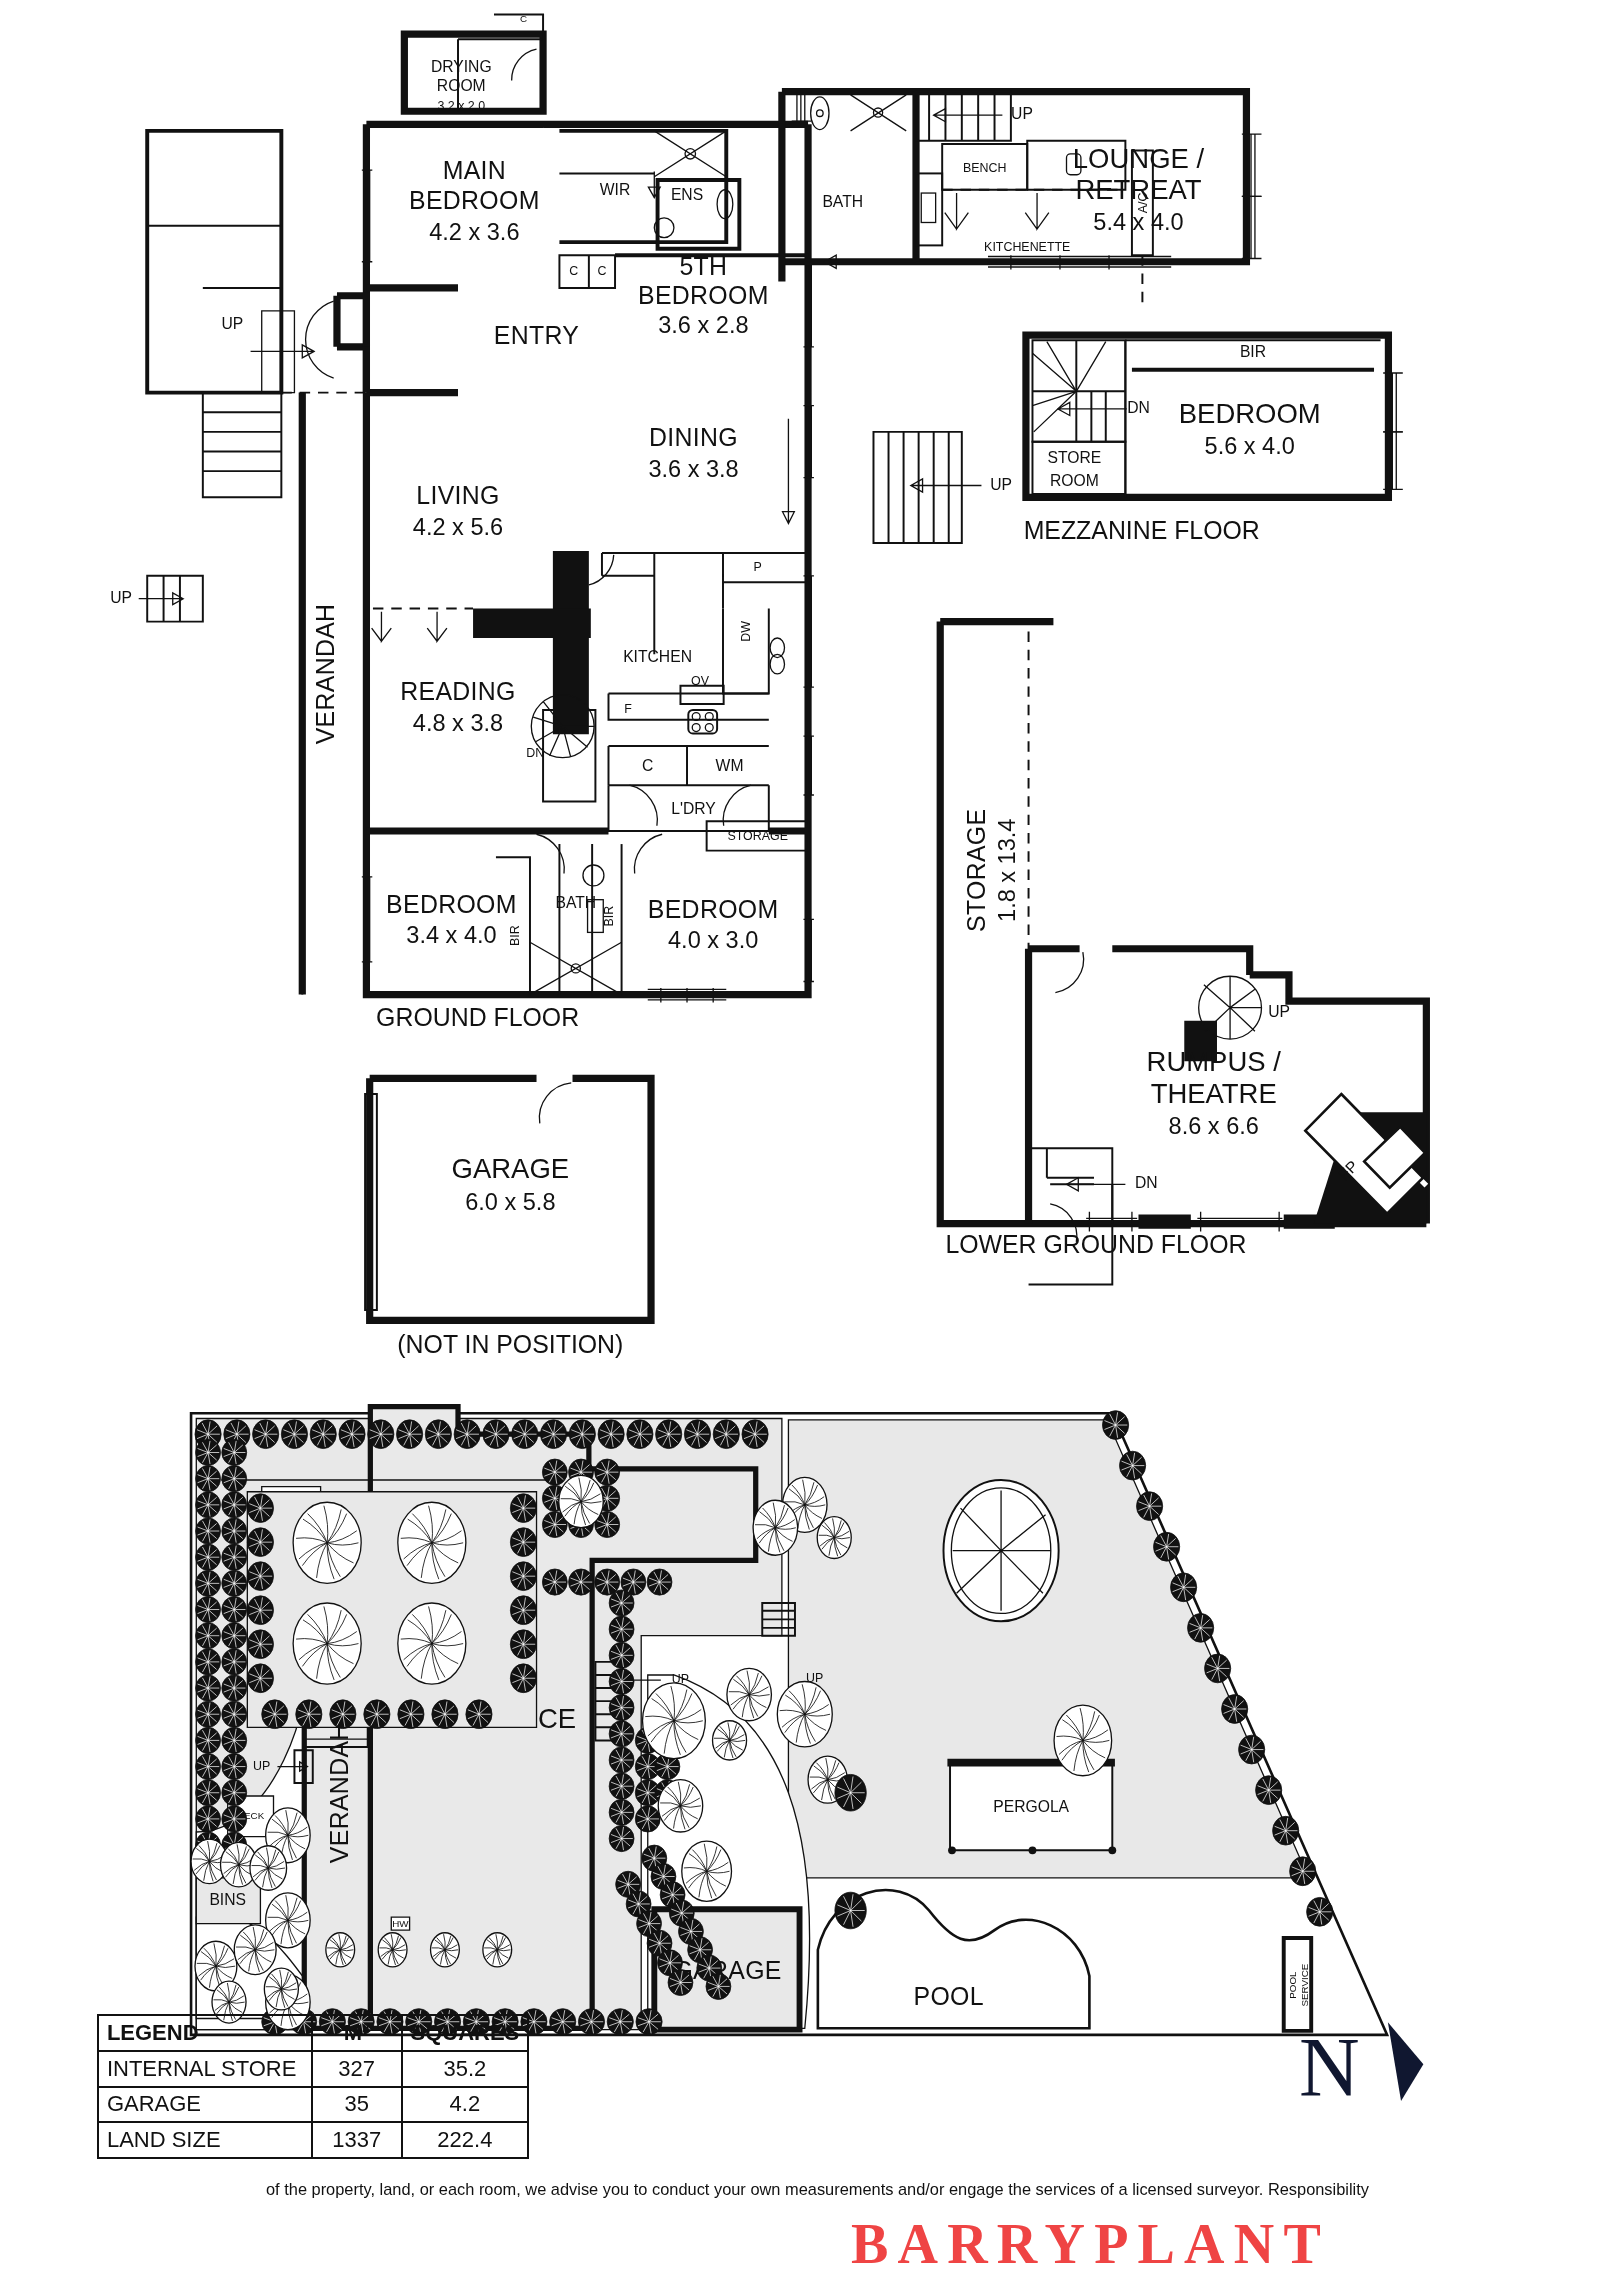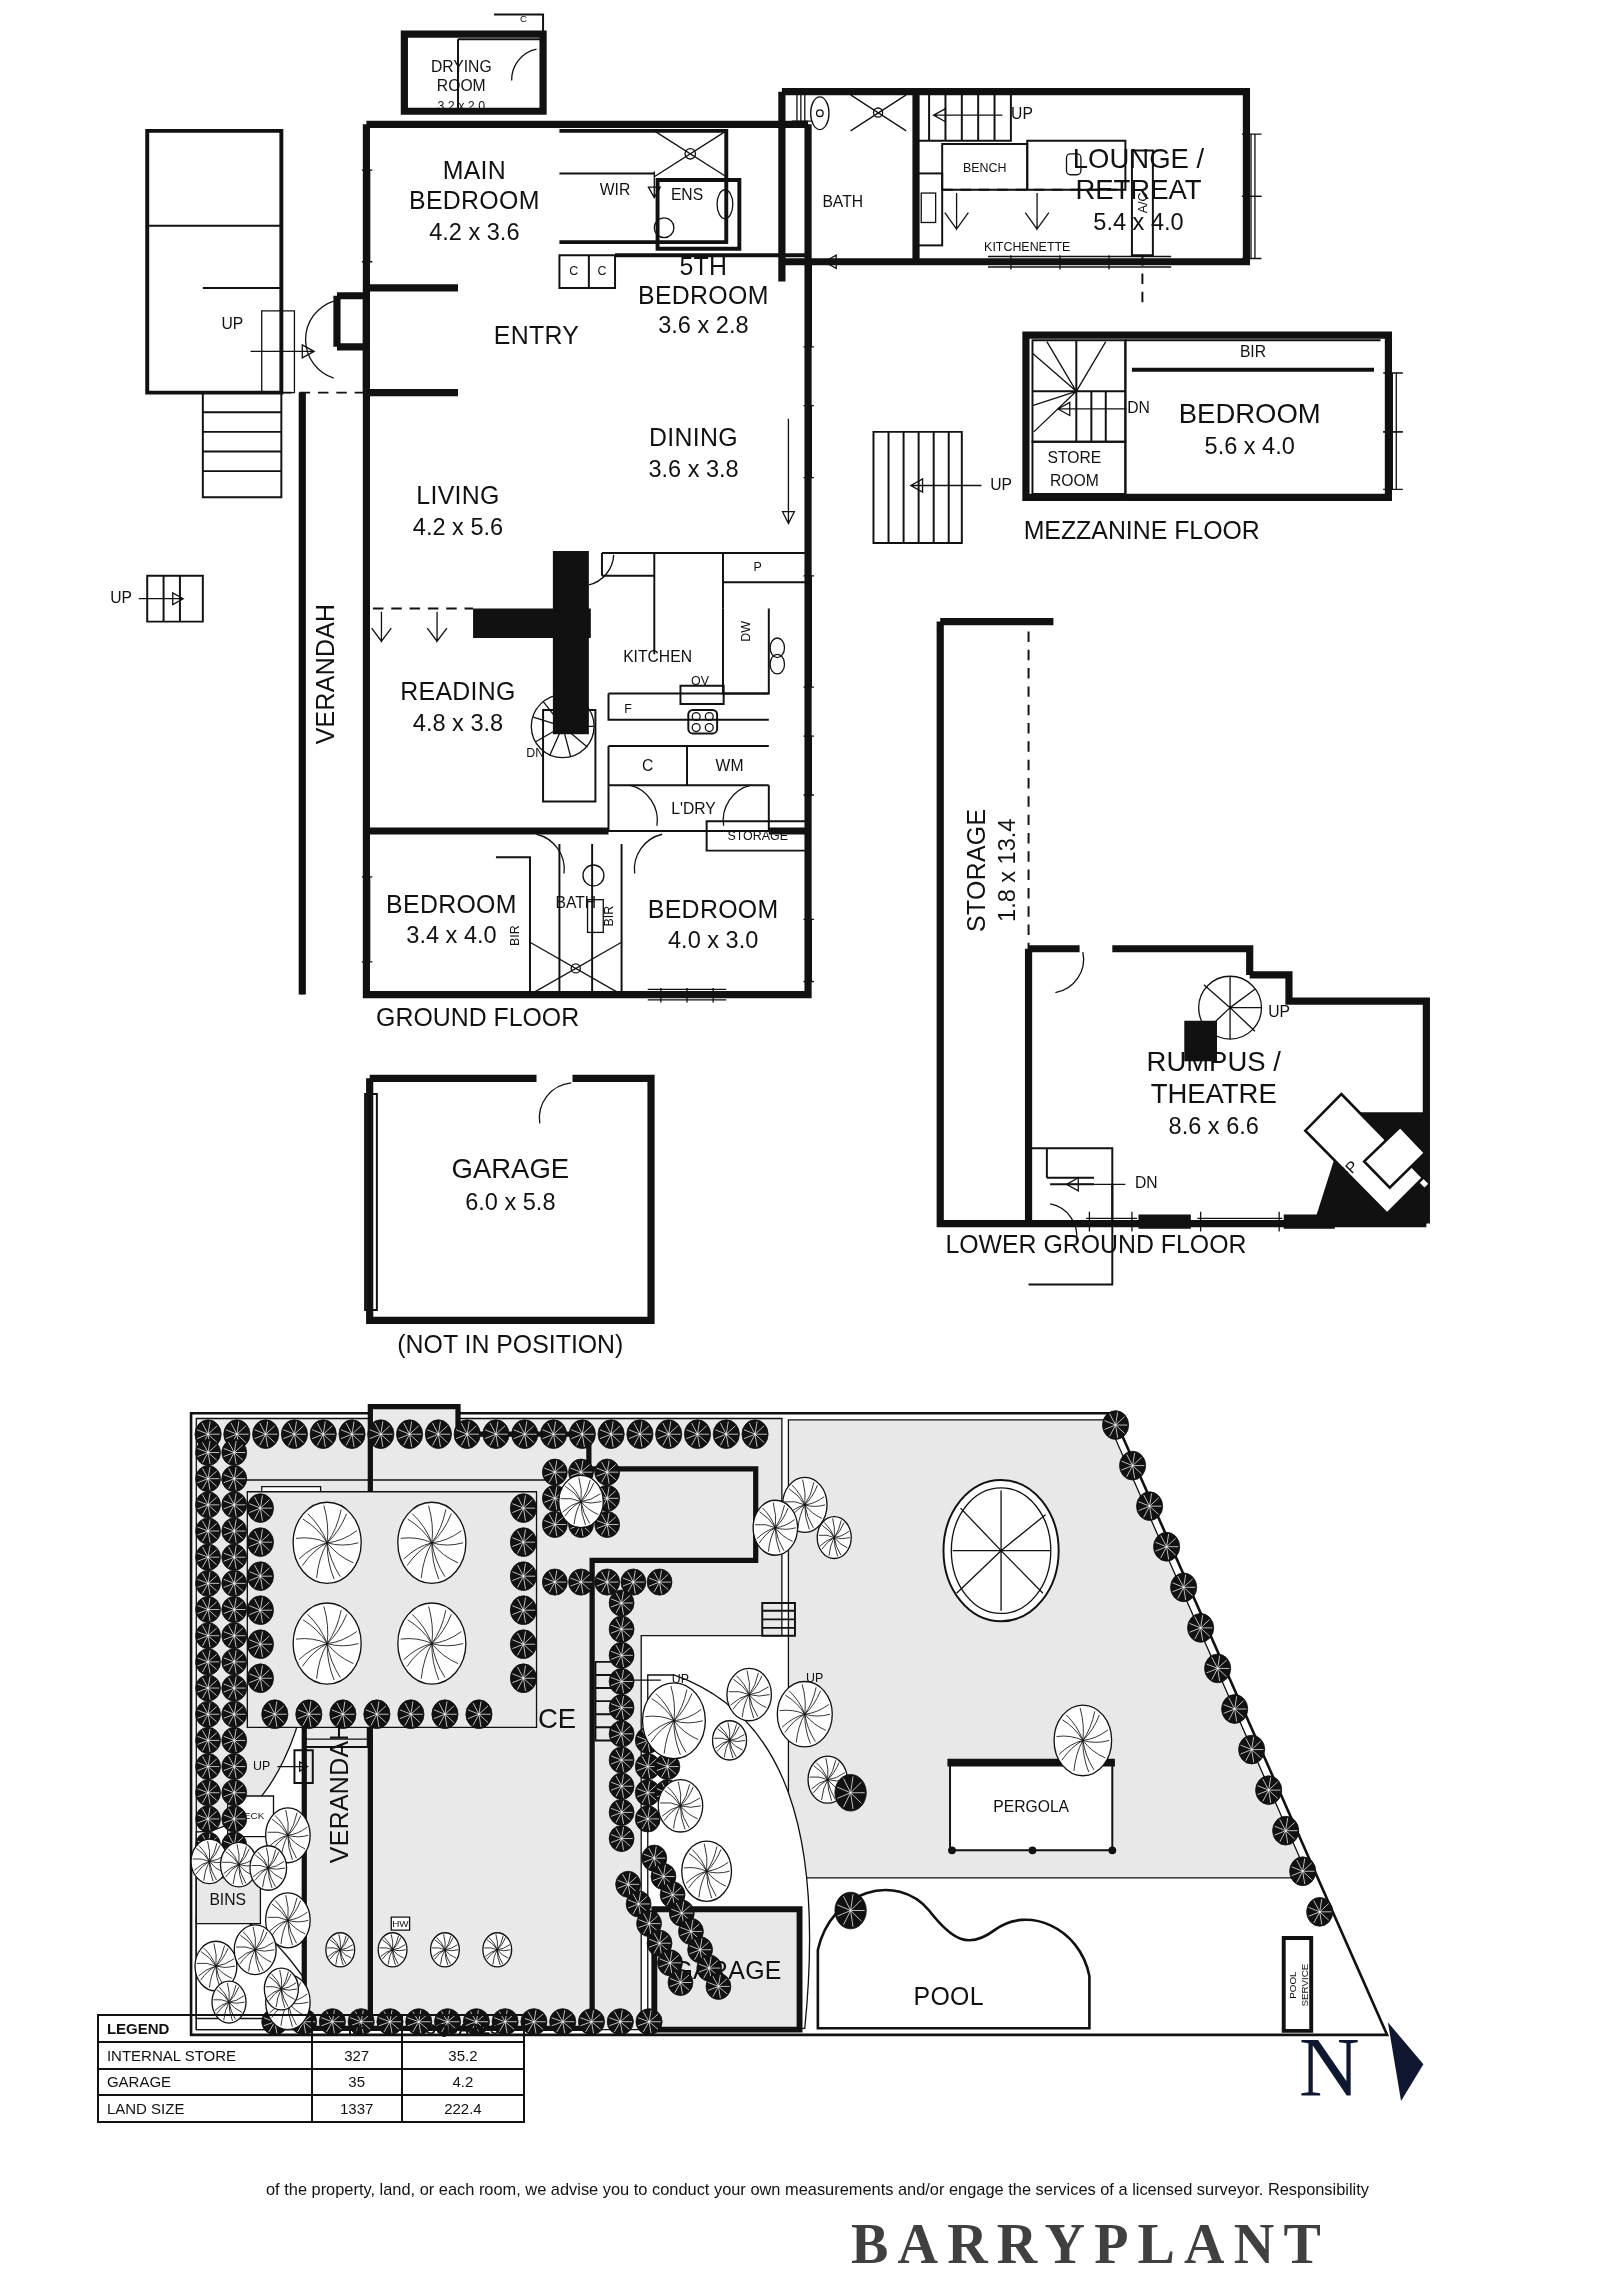--- a/index.html
+++ b/index.html
@@ -18,25 +18,25 @@
   .wallM{fill:none;stroke:#111;stroke-width:6;}
   .wallL{fill:none;stroke:#111;stroke-width:3;}
   .hair{fill:none;stroke:#111;stroke-width:2;}
   .dash{fill:none;stroke:#111;stroke-width:3;stroke-dasharray:16 12;}
   .fillB{fill:#111;stroke:none;}
   .nof{fill:none;}
   .lot{fill:#fff;stroke:#111;stroke-width:4;}
   .paveF{fill:#e8e8e8;stroke:#111;stroke-width:2;}
   .bldF{fill:#e9e9e9;stroke:#111;stroke-width:8;}
   table.legend{border-collapse:collapse;font-family:"Liberation Sans",sans-serif;}
-  table.legend td,table.legend th{border:2px solid #111;padding:3.9px 7.9px;font-size:15px;text-align:center;margin-left:28px;}
+  table.legend td,table.legend th{border:2px solid #111;padding:3.9px 7.9px;font-size:22px;text-align:center;margin-left:28px;}
   table.legend th{font-weight:bold;}
   table.legend td.l,table.legend th.l{text-align:left;}
   .disc{font-size:16.4px;line-height:1.45;text-align:center;color:#111;}
-  .wm{position:absolute;font-family:"Liberation Serif",serif;font-size:56px;letter-spacing:9.2px;color:#404040;font-weight:600;}
+  .wm{position:absolute;font-family:"Liberation Serif",serif;font-size:56px;letter-spacing:9.2px;color:#ef4444;font-weight:600;}
 </style>
 </head>
 <body>
 
 <div class="page">
 
   <svg width="1622" height="1361" viewBox="0 0 2479 2080" style="position:absolute;left:0;top:0;">
 
     <g>
 

